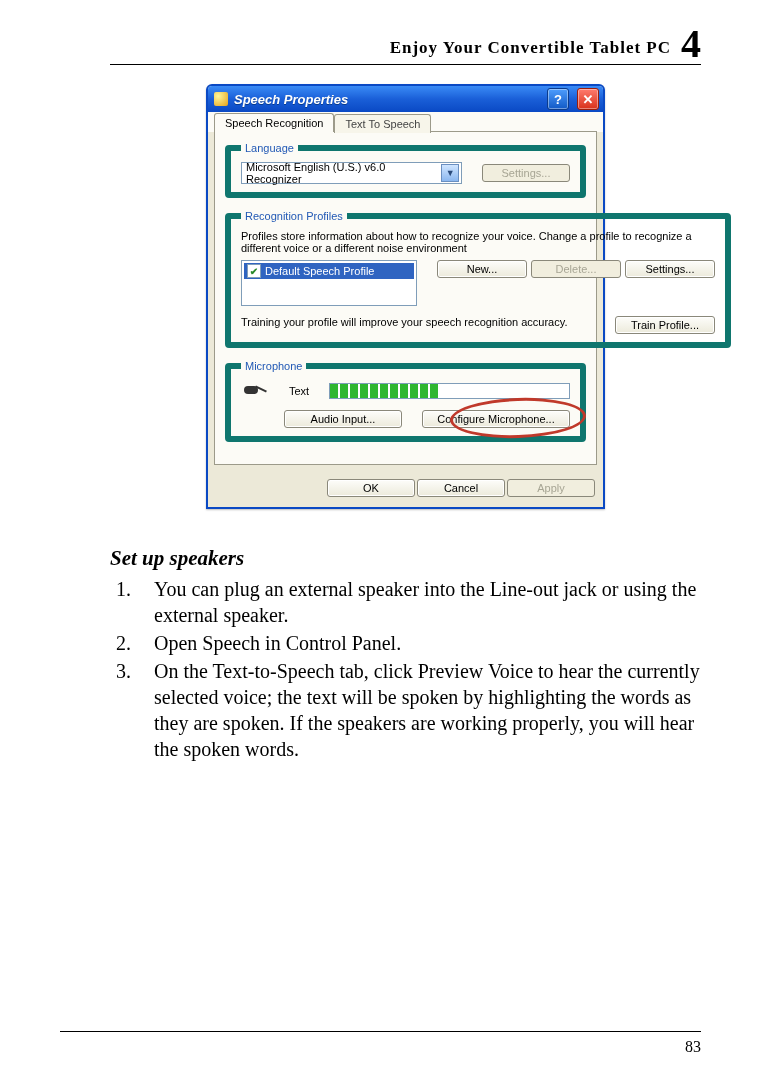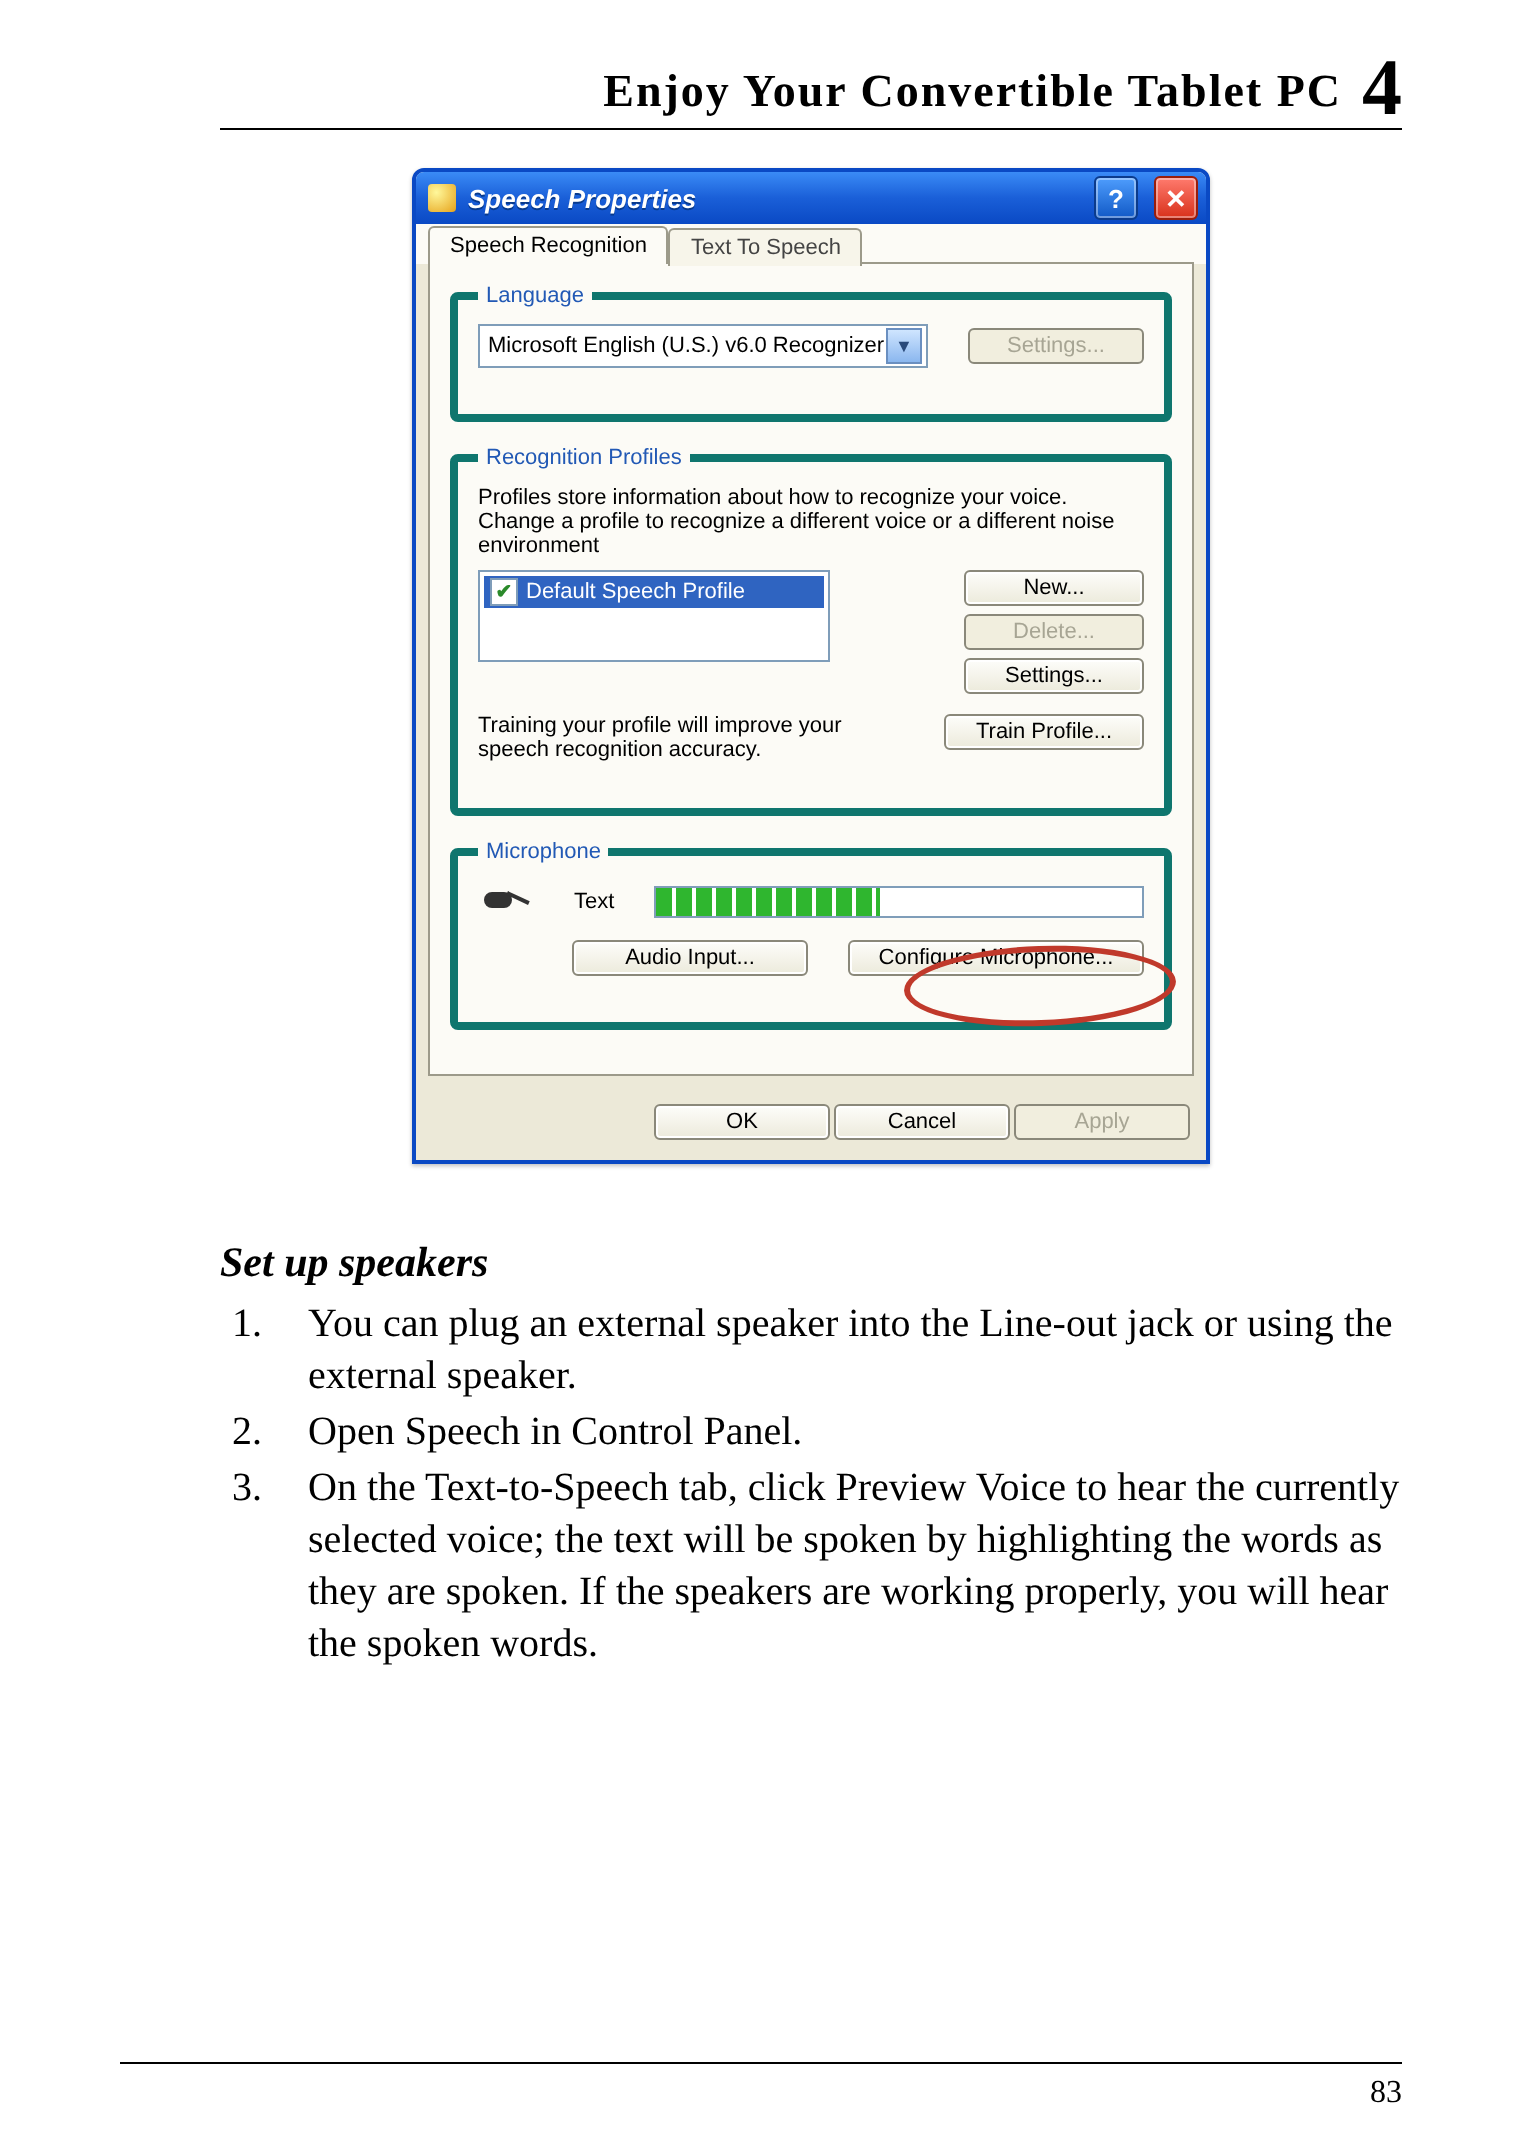--- a/index.html
+++ b/index.html
@@ -19,21 +19,21 @@
   .header-row {
     display: flex;
     align-items: baseline;
     justify-content: flex-end;
     gap: 10px;
     padding-right: 0px;
   }
   .header-title {
     font-family: Garamond, Georgia, serif;
     font-weight: bold;
-    font-size: 23px;
+    font-size: 17px;
     letter-spacing: 1px;
   }
   .header-num {
     font-family: Garamond, Georgia, serif;
     font-weight: bold;
     font-size: 40px;
     line-height: 1;
     position: relative;
     top: 4px;
   }
@@ -128,23 +128,23 @@
     color: #444;
   }
   .tab-panel {
     margin: 0 6px 6px 6px;
     padding: 10px 10px 10px 10px;
     background: #fcfbf6;
     border: 1px solid #9c9a8a;
     margin-top: -1px;
   }
   fieldset.gb {
-    border: 4px solid #0f766e;
+    border: 6px solid #0f766e;
     border-radius: 4px;
-    padding: 8px 10px 23px 10px;
+    padding: 8px 10px 8px 10px;
     margin: 0 0 12px 0;
   }
   fieldset.gb legend {
     color: #2259b5;
     padding: 0 4px;
     font-size: 11px;
   }
   .row { display: flex; align-items: center; gap: 20px; }
   .combo {
     flex: 1;
@@ -188,21 +188,21 @@
     background: #2f64c1;
     color: #fff;
     padding: 1px 3px;
     display: flex; align-items: center; gap: 4px;
   }
   .chk {
     width: 12px; height: 12px; background:#fff; border:1px solid #7f9db9;
     display:flex;align-items:center;justify-content:center;
     color:#2a8a2a; font-size:10px; font-weight:bold;
   }
-  .col { display:flex; flex-direction:column; gap:4px; align-items:flex-end; }
+  .col { display:flex; gap:4px; align-items:flex-end; }
   .level-bar {
     flex:1; height:14px;
     background:#fff;
     border:1px solid #7f9db9;
     position:relative;
     overflow:hidden;
   }
   .level-fill {
     height:100%;
     width:46%;

